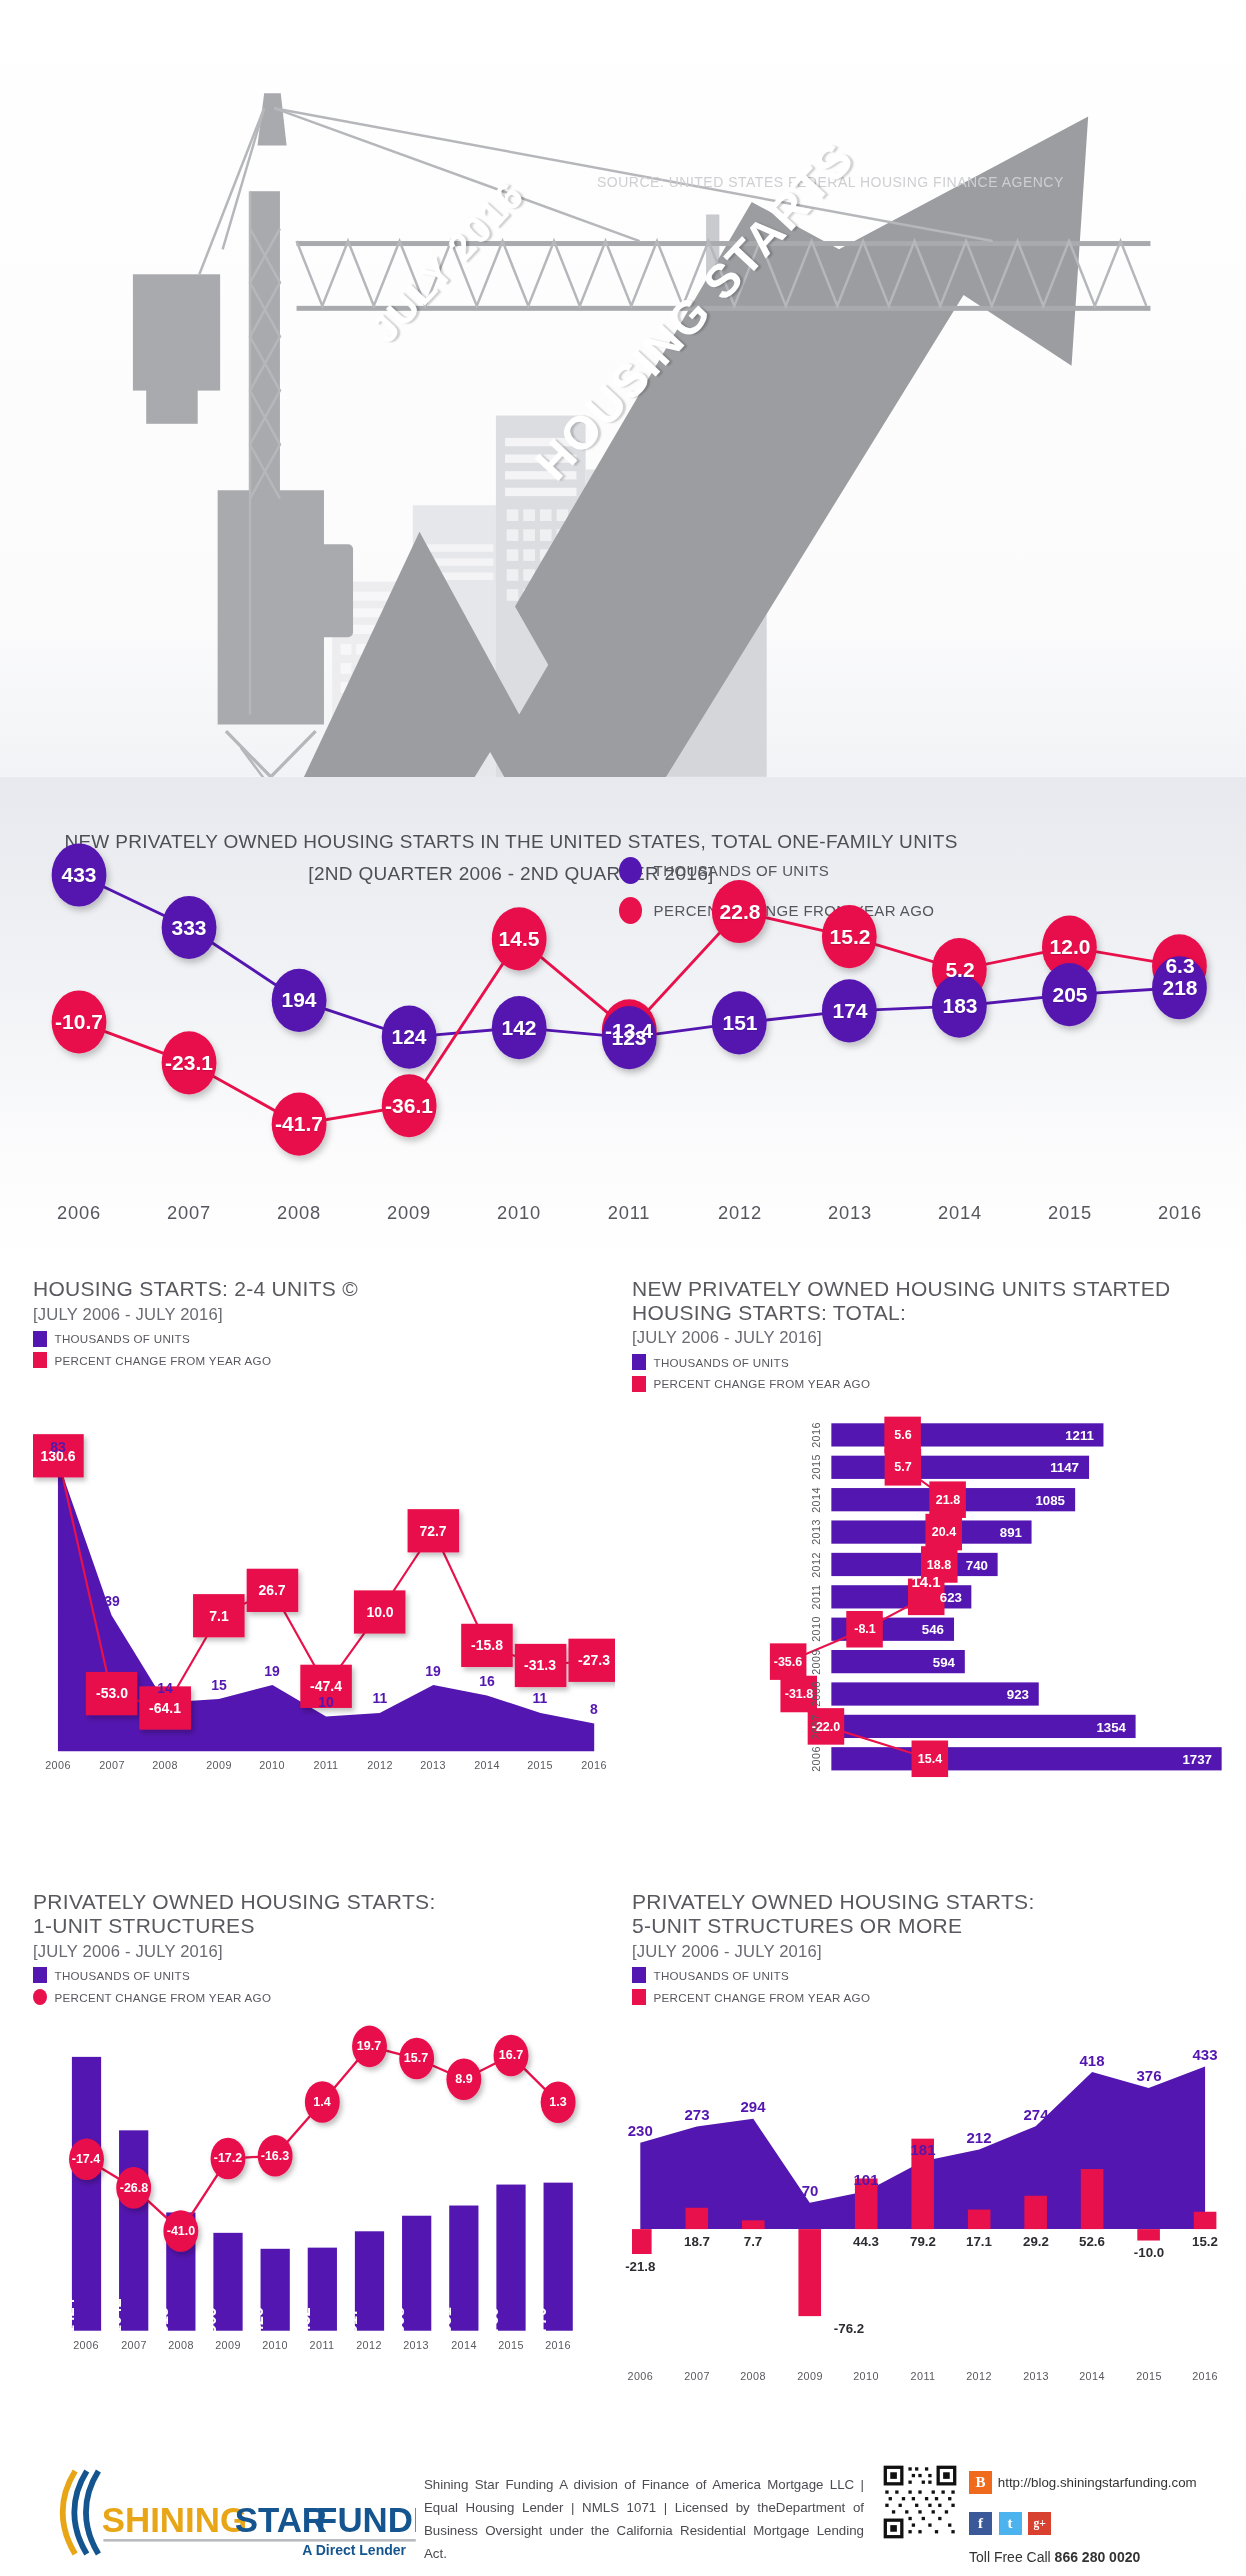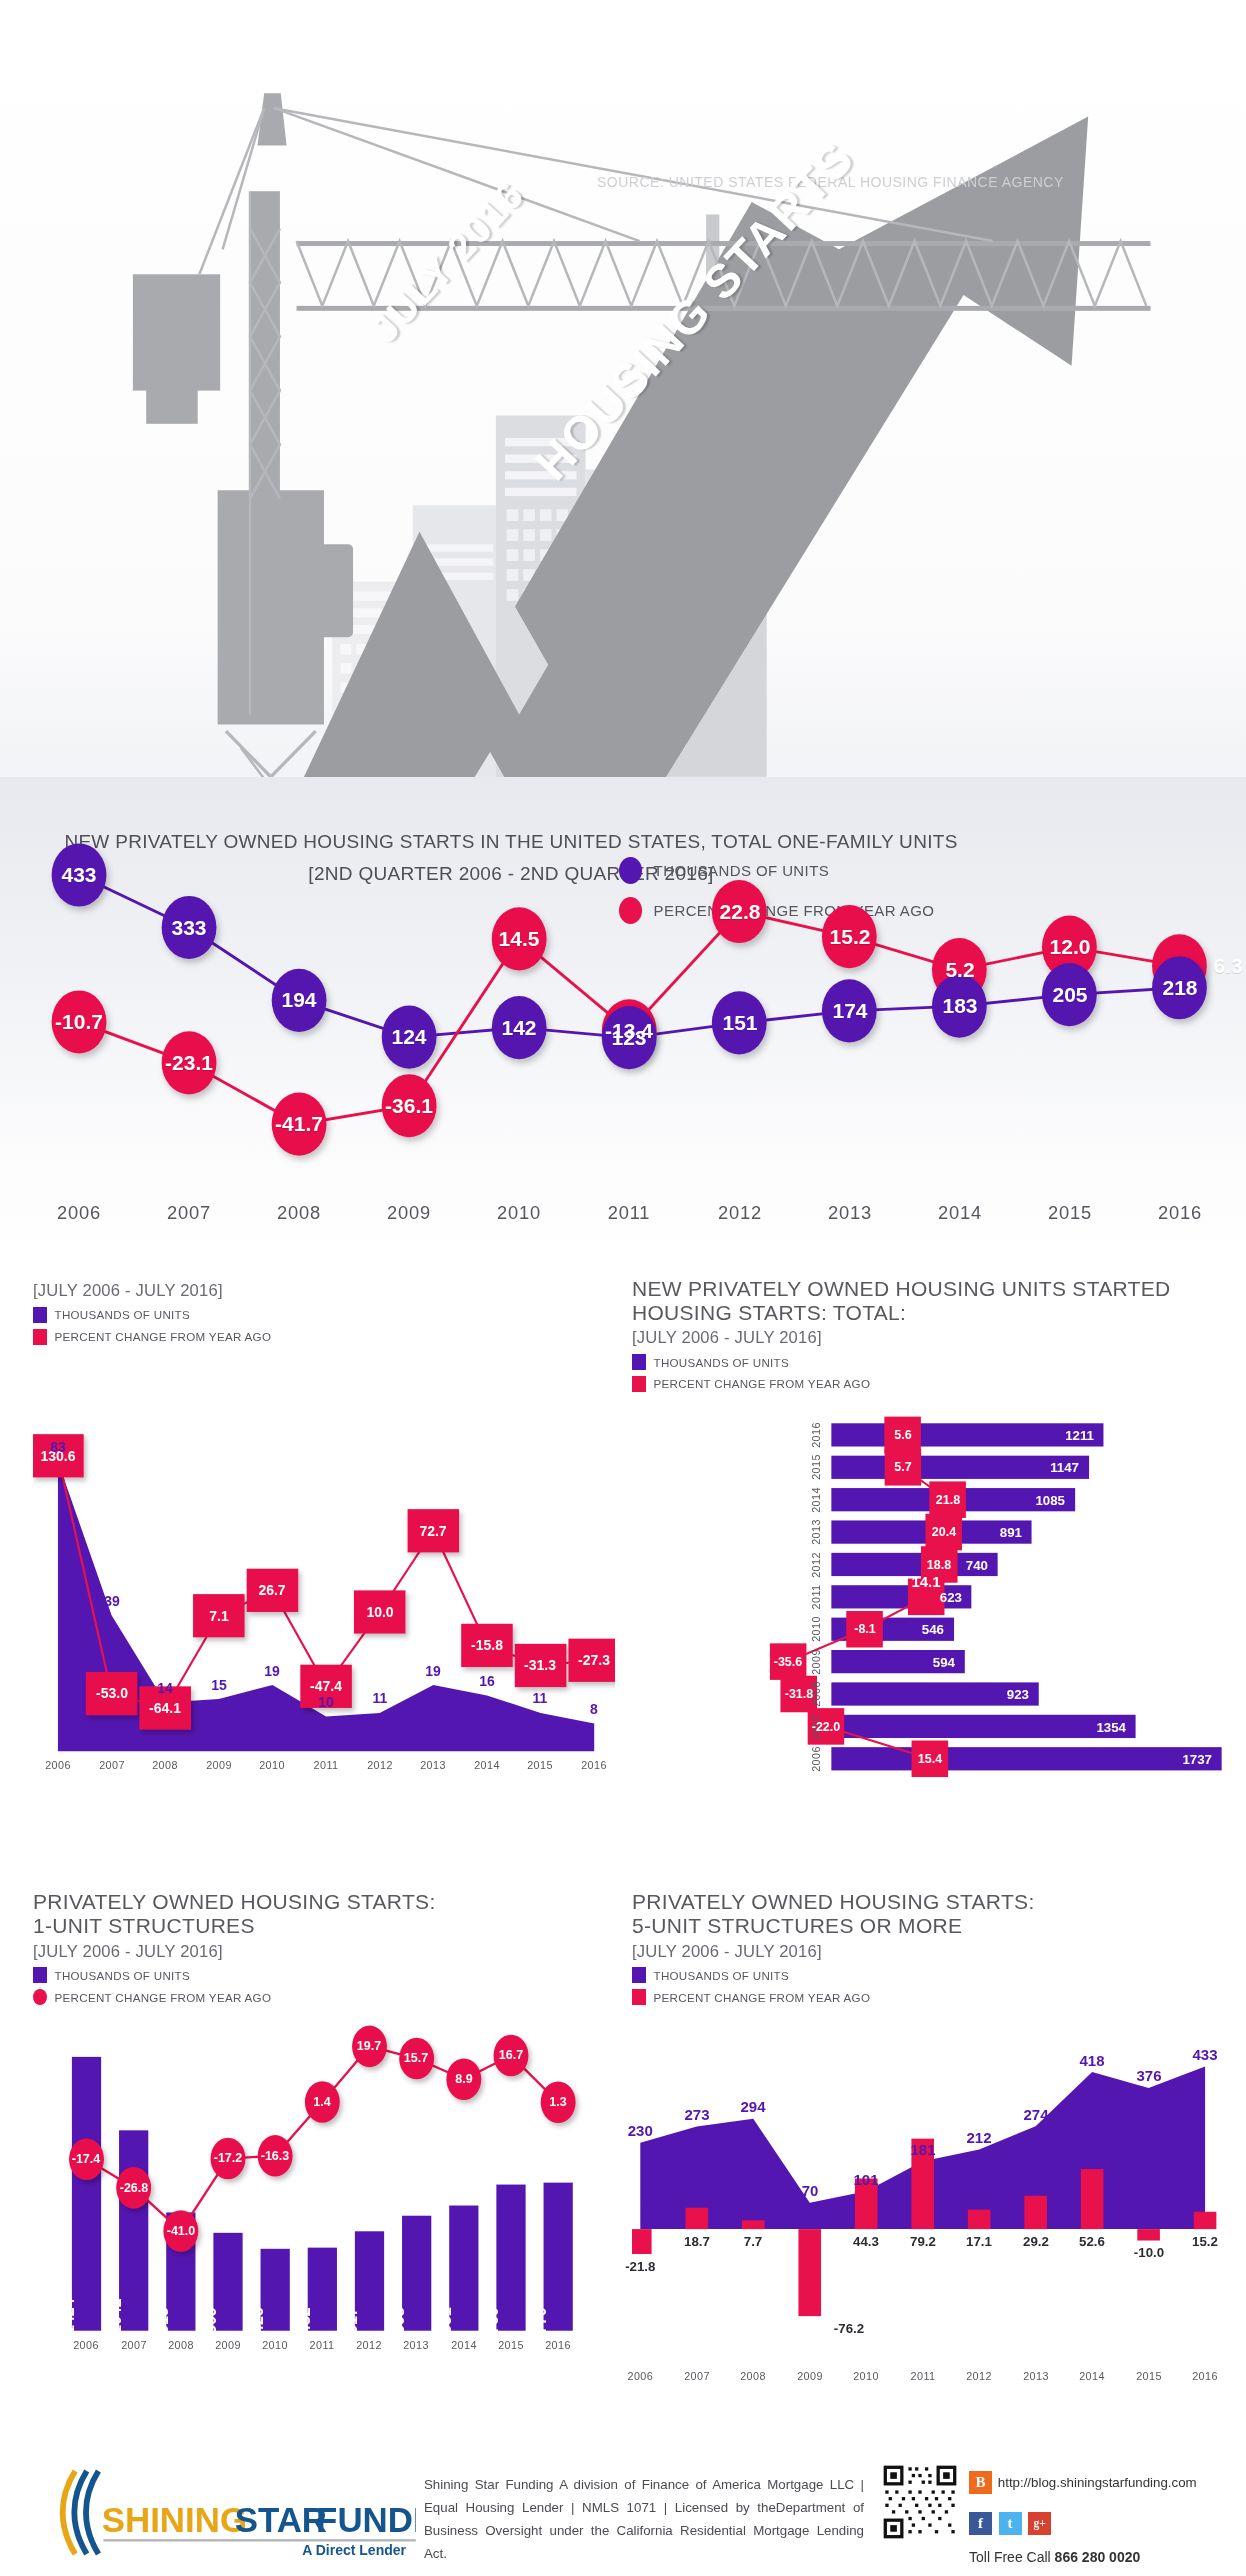--- a/index.html
+++ b/index.html
@@ -359,21 +359,21 @@
       <div class="bub-label" style="left: 79px; top: 245px;">-10.7</div>
       <div class="bub-label" style="left: 189px; top: 286px;">-23.1</div>
       <div class="bub-label" style="left: 299px; top: 347px;">-41.7</div>
       <div class="bub-label" style="left: 409px; top: 329px;">-36.1</div>
       <div class="bub-label" style="left: 519px; top: 162px;">14.5</div>
       <div class="bub-label" style="left: 629px; top: 254px;">-13.4</div>
       <div class="bub-label" style="left: 740px; top: 135px;">22.8</div>
       <div class="bub-label" style="left: 850px; top: 160px;">15.2</div>
       <div class="bub-label" style="left: 960px; top: 193px;">5.2</div>
       <div class="bub-label" style="left: 1070px; top: 170px;">12.0</div>
-      <div class="bub-label" style="left: 1180px; top: 189px; margin-left: 48px;">6.3</div>
+      <div class="bub-label" style="left: 1180px; top: 189px;">6.3</div>
       <div class="bub-label" style="left: 79px; top: 98px;">433</div>
       <div class="bub-label" style="left: 189px; top: 151px;">333</div>
       <div class="bub-label" style="left: 299px; top: 223px;">194</div>
       <div class="bub-label" style="left: 409px; top: 260px;">124</div>
       <div class="bub-label" style="left: 519px; top: 251px;">142</div>
       <div class="bub-label" style="left: 629px; top: 261px;">123</div>
       <div class="bub-label" style="left: 740px; top: 246px;">151</div>
       <div class="bub-label" style="left: 850px; top: 234px;">174</div>
       <div class="bub-label" style="left: 960px; top: 229px;">183</div>
       <div class="bub-label" style="left: 1070px; top: 218px;">205</div>
@@ -390,20 +390,21 @@
       <div class="xyear" style="left: 850px; top: 425px;">2013</div>
       <div class="xyear" style="left: 960px; top: 425px;">2014</div>
       <div class="xyear" style="left: 1070px; top: 425px;">2015</div>
       <div class="xyear" style="left: 1180px; top: 425px;">2016</div>
     </div>
 </div>
 
 <div id="sec2">
 
   <div id="p-24">
+    <div class="panel-h1">HOUSING STARTS: 2-4 UNITS ©</div>
     <div class="panel-h2">[JULY 2006 - JULY 2016]</div>
     <div class="mini-leg">
       <span class="mini-sq" style="background:#5416b0"></span>
       <span class="mini-txt">THOUSANDS OF UNITS</span>
     </div>
     <div class="mini-leg">
       <span class="mini-sq" style="background:#e8114b"></span>
       <span class="mini-txt">PERCENT CHANGE FROM YEAR AGO</span>
     </div>
     <svg id="p-24-chart" width="582" height="391" viewBox="0 0 700 470">

